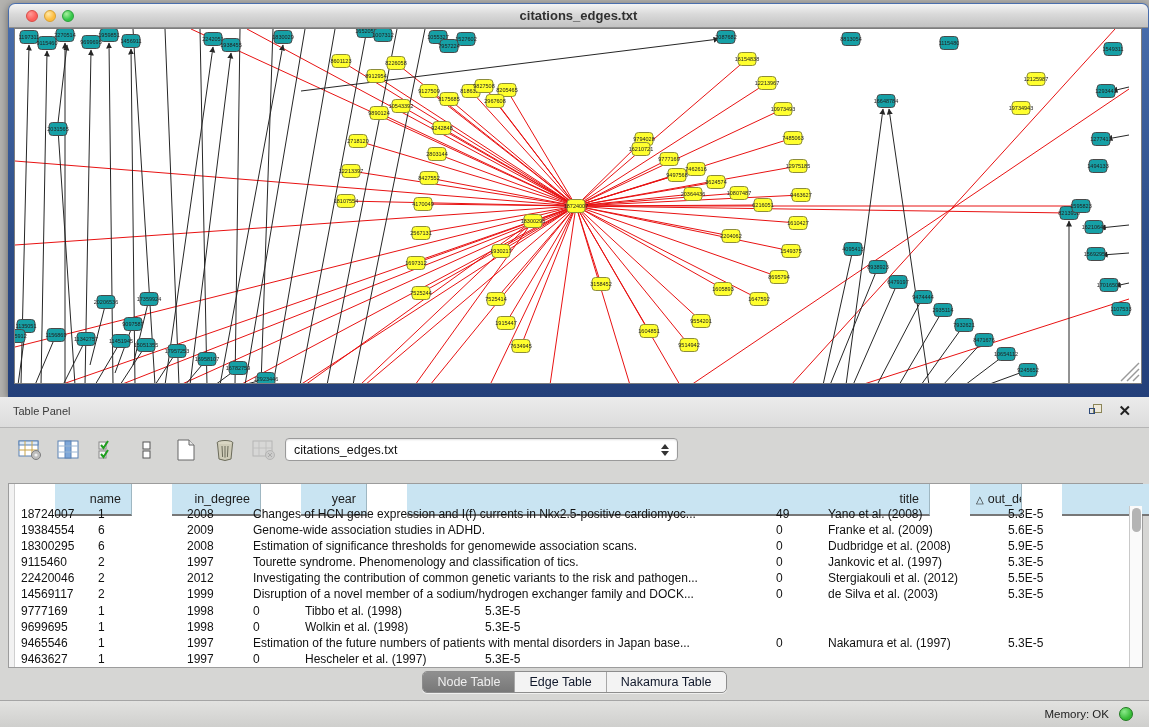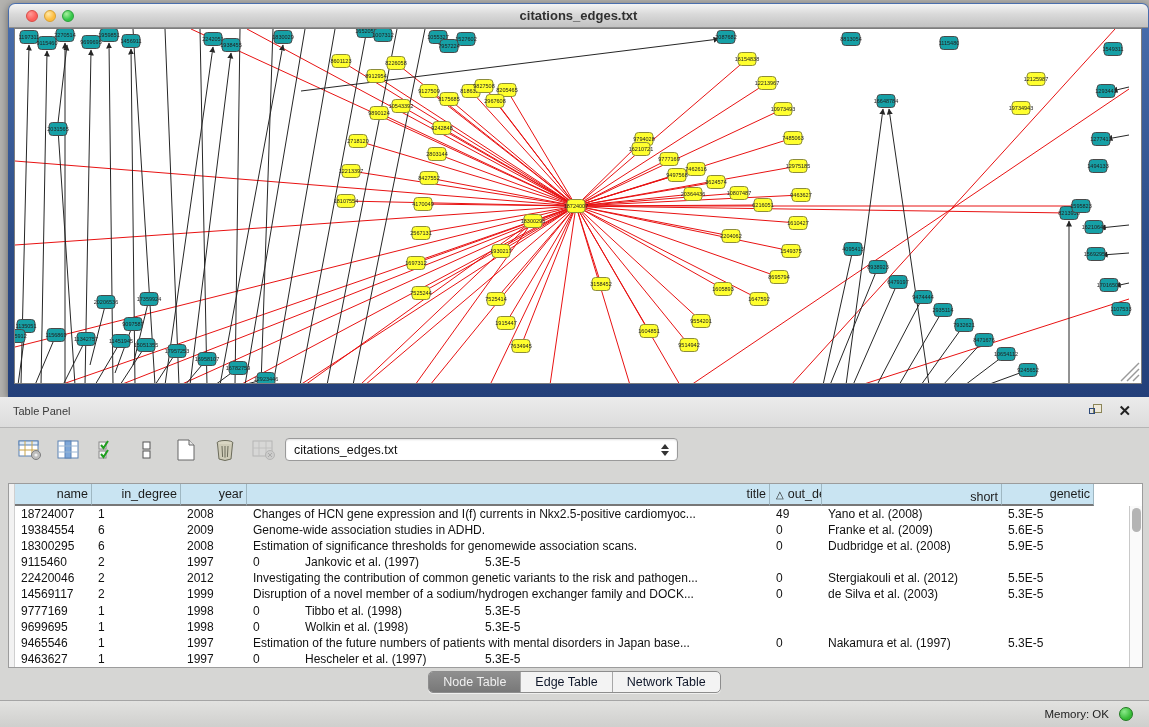--- a/index.html
+++ b/index.html
@@ -39,22 +39,22 @@
     border:1px solid #9a9a9a; border-radius:4px; font-size:12.5px; color:#111;
     display:flex; align-items:center; padding:0 8px; box-shadow:inset 0 1px 2px rgba(0,0,0,.12); }
   .combo .arrows { margin-left:auto; display:flex; flex-direction:column; gap:2px; }
   .combo .arrows i { width:0; height:0; border-left:4px solid transparent; border-right:4px solid transparent; display:block; }
   .combo .up { border-bottom:5px solid #333; }
   .combo .dn { border-top:5px solid #333; }
 
   .grid { position:absolute; left:8px; top:86px; width:1135px; height:185px; background:#fff; border:1px solid #9c9c9c; }
   .gutter { position:absolute; left:0; top:0; width:6px; bottom:0; background:#f2f2f2; border-right:1px solid #cfcfcf; }
   .hdr-row { position:absolute; left:6px; top:0; height:22px; display:flex; }
-  .hdr-cell { height:22px; background:#c9e4f2; border-right:1px solid #9fb7c2; border-bottom:2px solid #777;
-    font-size:12.5px; color:#1c1c1c; display:flex; align-items:center; justify-content:flex-end; padding:0 3px; overflow:hidden; white-space:nowrap; }
+  .hdr-cell { height:32px; background:#c9e4f2; border-right:1px solid #9fb7c2; border-bottom:2px solid #777;
+    font-size:12.5px; color:#1c1c1c; display:flex; align-items:center; justify-content:flex-end; padding:0 10px; overflow:hidden; white-space:nowrap;margin-left:40px; }
   .hdr-cell.sorted { justify-content:flex-start; padding-left:6px; }
   .sort-tri { font-size:10px; margin-right:4px; color:#222; }
   .rows { position:absolute; left:6px; top:22px; right:13px; bottom:0; overflow:hidden; }
   .trow { display:flex; height:16.1px; }
   .tcell { font-size:12px; color:#111; white-space:nowrap; overflow:hidden; padding:1px 0 0 6px; }
   .c0{width:77px;} .c1{width:89px;} .c2{width:66px;} .c3{width:523px;} .c4{width:52px;} .c5{width:180px;align-items:flex-end;} .c6{width:92px;}
   .vscroll { position:absolute; right:0; top:22px; width:13px; bottom:0; background:#fafafa; border-left:1px solid #c9c9c9; }
   .vthumb { position:absolute; left:2px; top:2px; width:9px; height:24px; background:#b4b4b4; border-radius:5px; }
 
   .tabs-wrap { position:absolute; left:0; top:274px; width:100%; display:flex; justify-content:center; }
@@ -782,20 +782,21 @@
           <div class="tcell c2">2008</div>
           <div class="tcell c3">Estimation of significance thresholds for genomewide association scans.</div>
           <div class="tcell c4">0</div>
           <div class="tcell c5">Dudbridge et al. (2008)</div>
           <div class="tcell c6">5.9E-5</div>
         </div>
         <div class="trow">
           <div class="tcell c0">9115460</div>
           <div class="tcell c1">2</div>
           <div class="tcell c2">1997</div>
+          <div class="tcell c3">Tourette syndrome. Phenomenology and classification of tics.</div>
           <div class="tcell c4">0</div>
           <div class="tcell c5">Jankovic et al. (1997)</div>
           <div class="tcell c6">5.3E-5</div>
         </div>
         <div class="trow">
           <div class="tcell c0">22420046</div>
           <div class="tcell c1">2</div>
           <div class="tcell c2">2012</div>
           <div class="tcell c3">Investigating the contribution of common genetic variants to the risk and pathogen...</div>
           <div class="tcell c4">0</div>
@@ -847,21 +848,21 @@
       </div>
     <div class="vscroll">
         <div class="vthumb"></div>
       </div>
   </div>
 
   <div class="tabs-wrap">
     <div class="seg" id="tabs">
         <div class="seg-btn sel">Node Table</div>
         <div class="seg-btn">Edge Table</div>
-        <div class="seg-btn">Network Table</div>
+        <div class="seg-btn">Nakamura Table</div>
       </div>
   </div>
 </div>
 
 <div class="status">
   <span class="mem">Memory: OK</span>
   <span class="mem-dot"></span>
 </div>
 
 </body></html>

